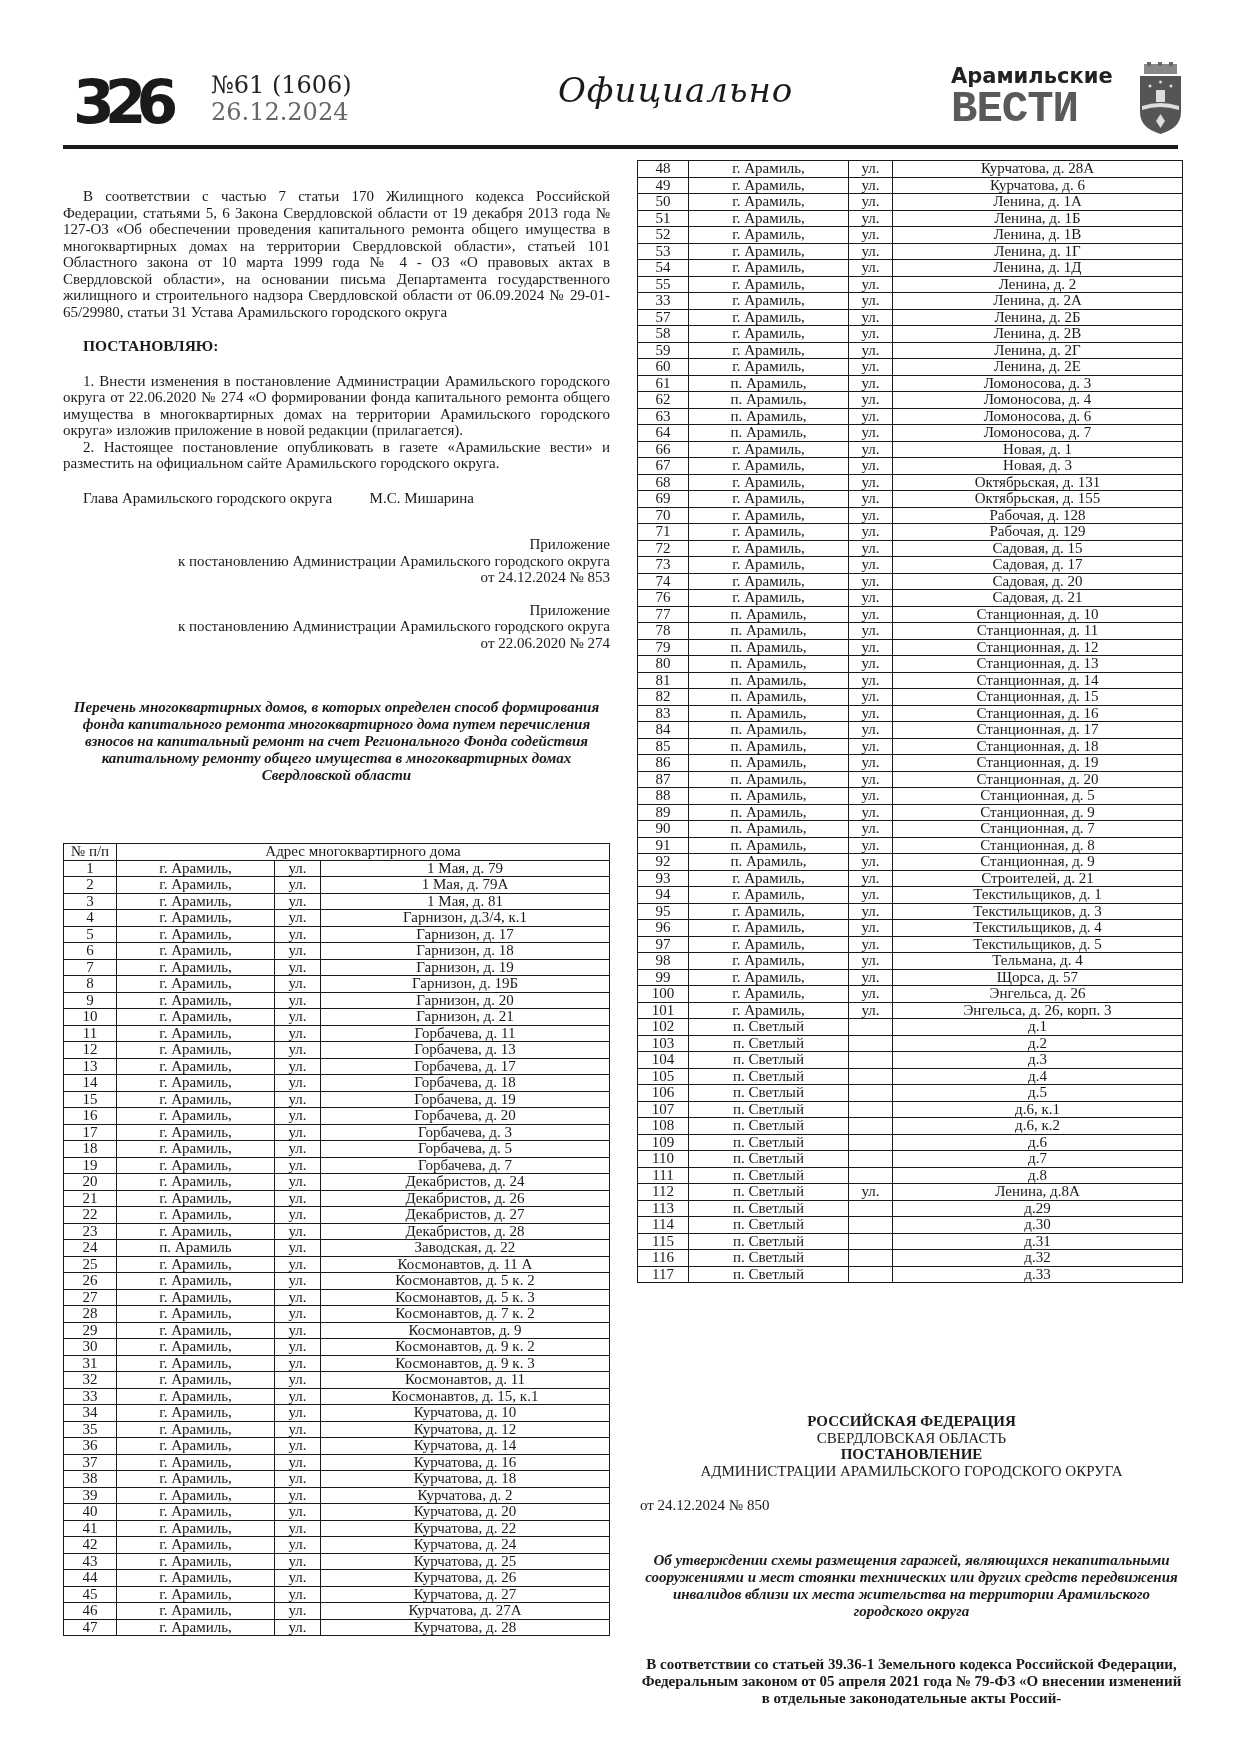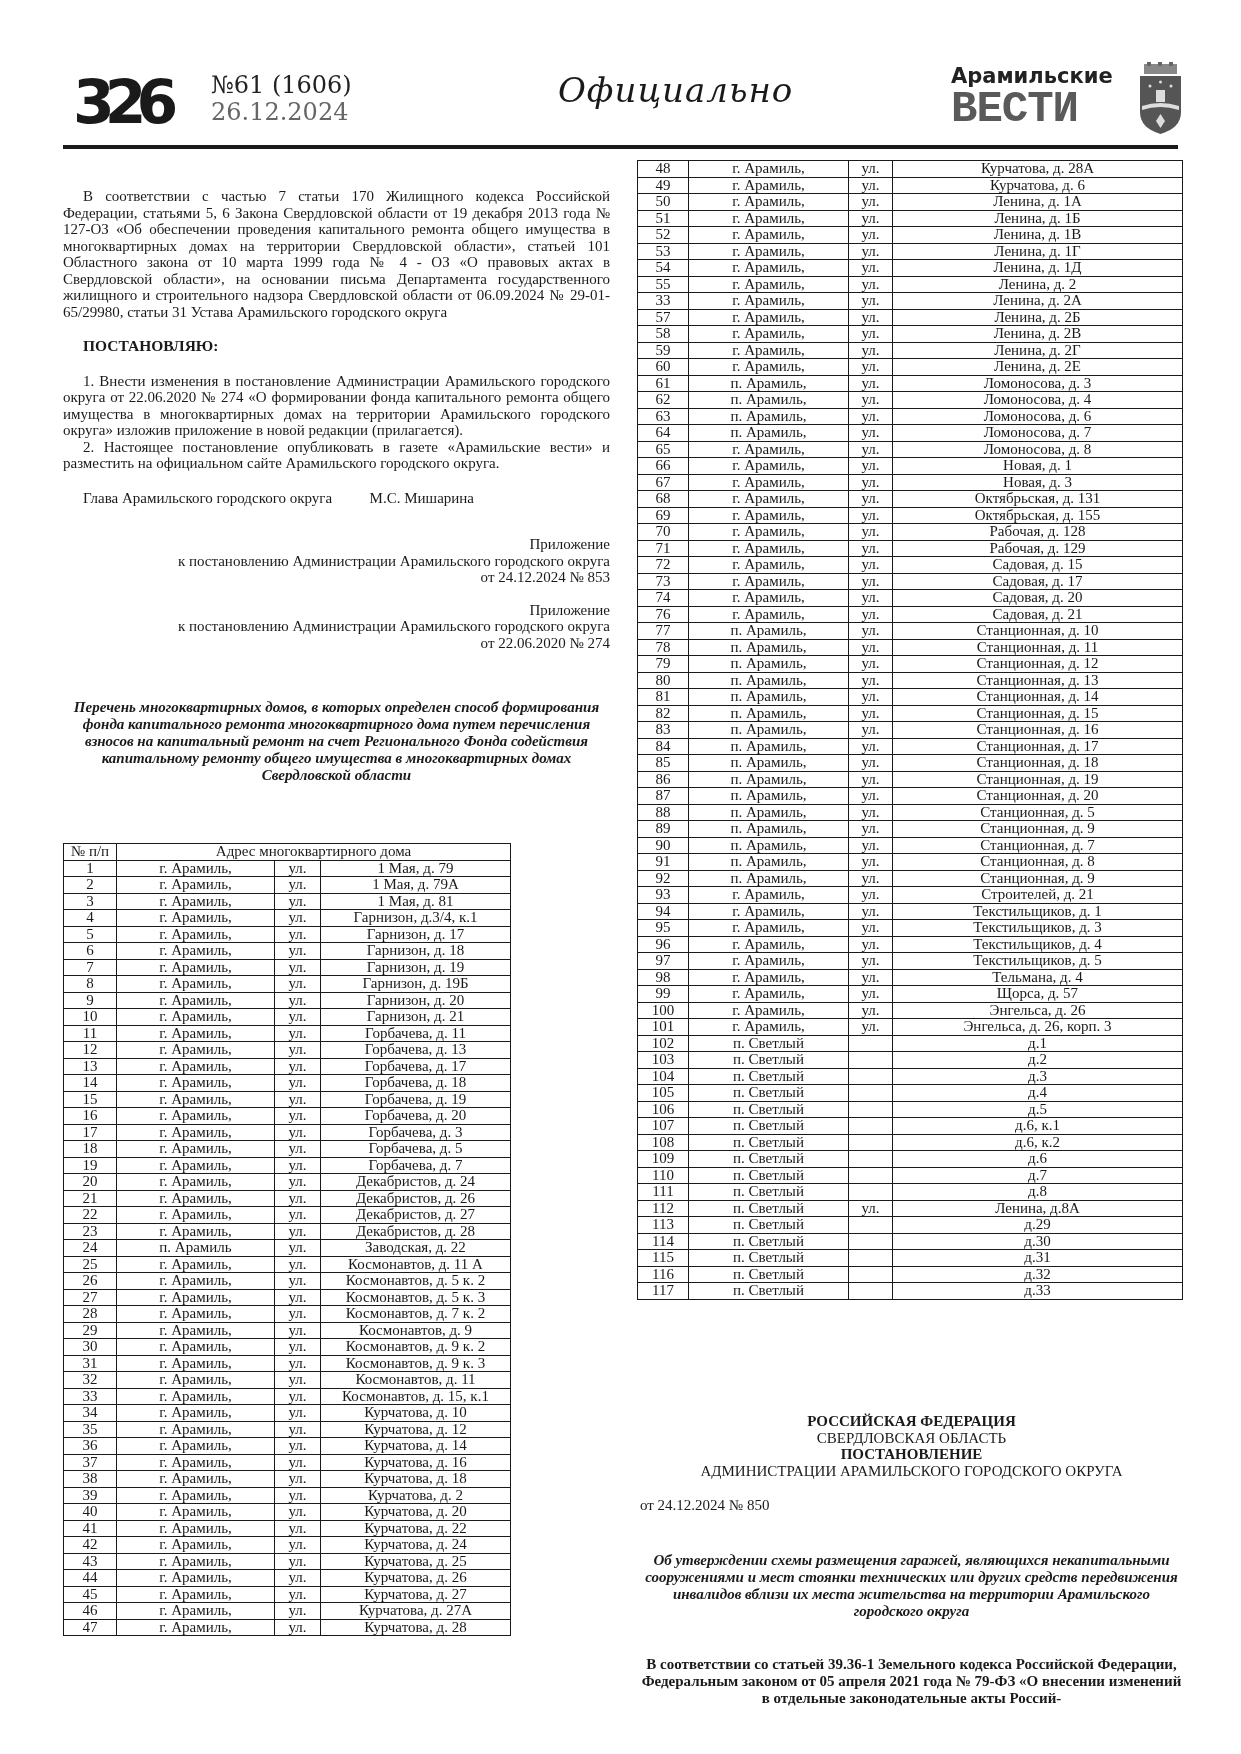--- a/index.html
+++ b/index.html
@@ -26,21 +26,21 @@
   .indent { text-indent: 20px; }
   .decree-word { font-weight: bold; margin-top: 18px !important; margin-bottom: 18px !important; text-indent: 20px; font-size: 15.5px; }
   .sign { margin-top: 18px !important; text-indent: 20px; }
   .appendix { text-align: right !important; margin-top: 30px !important; }
   .appendix + .appendix { margin-top: 16px !important; }
   .list-title { text-align: center !important; font-weight: bold; font-style: italic; margin-top: 48px !important; line-height: 17px; }
 
   
   table.houses { border-collapse: collapse; font-size: 15px; line-height: 15.5px; table-layout: fixed; }
   table.houses td, table.houses th { border: 1px solid #1a1a1a; padding: 0; text-align: center; font-weight: normal; height: 15.5px; white-space: nowrap; }
-  #table-left { position: absolute; left: 63px; top: 843px; width: 448px; }
+  #table-left { position: absolute; left: 63px; top: 843px; width: 547px; }
   #table-right { position: absolute; left: 637px; top: 160px; width: 546px; }
   .c1 { width: 53px; } .c2 { width: 158px; } .c3 { width: 46px; }
   .cr1 { width: 51px; } .cr2 { width: 160px; } .cr3 { width: 44px; }
 
   
   .col-right-bottom { position: absolute; left: 640px; top: 1413px; width: 543px; font-size: 15px; line-height: 16.5px; }
   .col-right-bottom p { margin: 0; }
   .hdr { text-align: center; }
   .bold { font-weight: bold; }
   .date-line { margin-top: 18px !important; }
@@ -499,26 +499,20 @@
         <td>ул.</td>
         <td>Ломоносова, д. 6</td>
       </tr>
       <tr>
         <td>64</td>
         <td>п. Арамиль,</td>
         <td>ул.</td>
         <td>Ломоносова, д. 7</td>
       </tr>
       <tr>
-        <td>65</td>
-        <td>г. Арамиль,</td>
-        <td>ул.</td>
-        <td>Ломоносова, д. 8</td>
-      </tr>
-      <tr>
         <td>66</td>
         <td>г. Арамиль,</td>
         <td>ул.</td>
         <td>Новая, д. 1</td>
       </tr>
       <tr>
         <td>67</td>
         <td>г. Арамиль,</td>
         <td>ул.</td>
         <td>Новая, д. 3</td>

